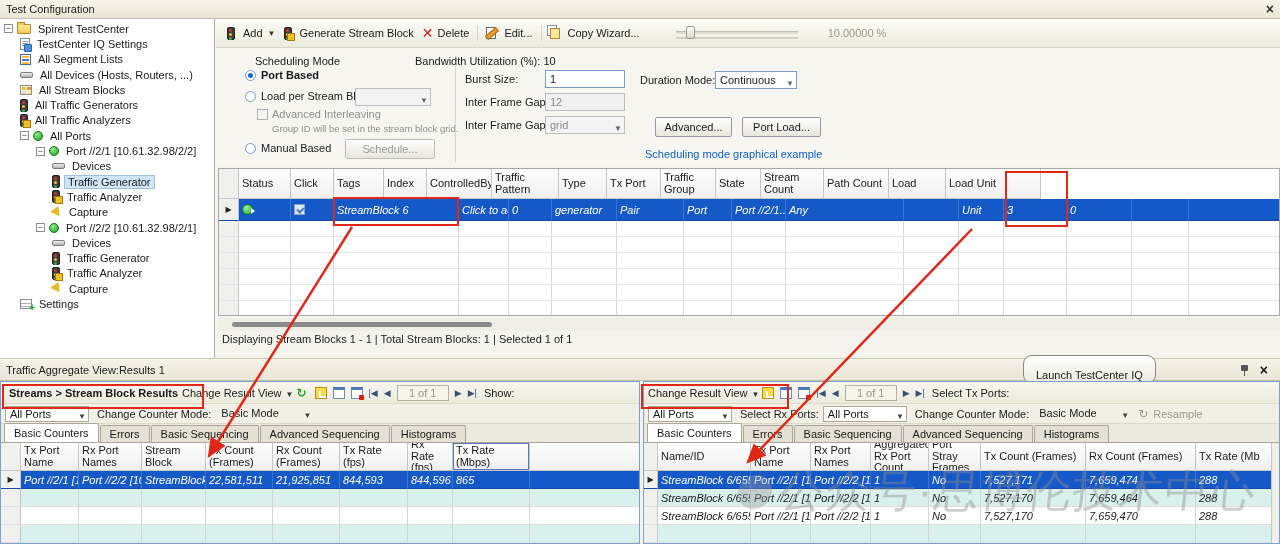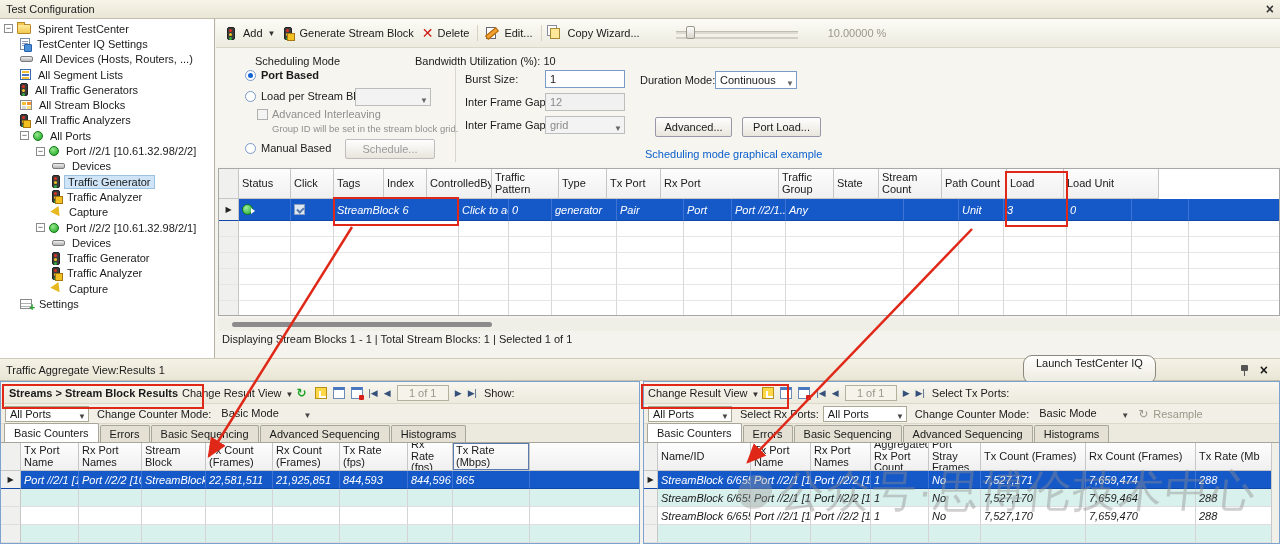--- a/index.html
+++ b/index.html
@@ -92,21 +92,21 @@
   .i-status{width:11px;height:11px;border-radius:50%;background:radial-gradient(circle at 35% 30%,#9cf09c,#1fa52f);border:1px solid #0e7a1a;position:relative}
   .i-status:after{content:"";position:absolute;right:-3px;top:3px;border-left:4px solid #fff;border-top:3px solid transparent;border-bottom:3px solid transparent}
   .cbx{width:11px;height:11px;background:#dde7f4;border:1px solid #8aa0c0;position:relative}
   .cbx:after{content:"";position:absolute;left:2px;top:2px;width:5px;height:3px;border-left:2px solid #5578aa;border-bottom:2px solid #5578aa;transform:rotate(-45deg)}
   #grid-hscroll{position:absolute;left:218px;top:318px;width:1062px;height:13px;background:#efeee7}
   #grid-hscroll .hthumb{position:absolute;left:14px;top:4px;width:260px;height:5px;background:#8c8c8c;border-radius:3px}
   #grid-status{position:absolute;left:222px;top:333px;width:1000px;height:16px;color:#222}
 
   
   #res-titlebar{position:absolute;left:0;top:358px;width:1280px;height:23px;background:linear-gradient(#f5f2e6,#e9e6d6);border-top:1px solid #cdcaba;border-bottom:1px solid #c2bfae;display:flex;align-items:center;padding:0 6px}
-  .launch{margin-left:auto;height:29px;line-height:15px;padding:0 12px;border:1px solid #8a887c;border-radius:9px;background:linear-gradient(#fefefe,#eceadd)}
+  .launch{margin-left:auto;height:29px;line-height:15px;padding:12px 12px;border:1px solid #8a887c;border-radius:9px;background:linear-gradient(#fefefe,#eceadd)}
   .pin{width:10px;height:12px;position:relative;margin:0 10px 0 84px}
   .pin:before{content:"";position:absolute;left:1px;top:1px;width:7px;height:6px;background:#555;border-radius:1px}
   .pin:after{content:"";position:absolute;left:4px;top:7px;width:1px;height:5px;background:#555}
 
   .rpanel{position:absolute;top:381px;height:163px;background:#fff;border:1px solid #7da2ce;overflow:hidden}
   #left-panel{left:0;width:640px}
   #right-panel{left:643px;width:637px}
   .rtool{height:22px;background:linear-gradient(#f8f6ee,#eceadd);display:flex;align-items:center;padding:0 4px;border-bottom:1px solid #ddd9ca;white-space:nowrap}
   .rtool2{height:20px;background:#f1efe6;display:flex;align-items:center;padding:0 4px;border-bottom:1px solid #ddd9ca;white-space:nowrap}
   .crumb{font-weight:bold;padding:2px 4px}
@@ -154,34 +154,34 @@
       <div class="tree-row" style="padding-left: 4px;">
         <span class="expander">−</span>
         <span class="ico i-folder"></span>
         <span class="lbl">Spirent TestCenter</span>
       </div>
       <div class="tree-row" style="padding-left: 20px;">
         <span class="ico i-iq"></span>
         <span class="lbl">TestCenter IQ Settings</span>
       </div>
       <div class="tree-row" style="padding-left: 20px;">
+        <span class="ico i-segments"></span>
+        <span class="lbl">All Segment Lists</span>
+      </div>
+      <div class="tree-row" style="padding-left: 20px;">
         <span class="ico i-devices"></span>
         <span class="lbl">All Devices (Hosts, Routers, ...)</span>
       </div>
       <div class="tree-row" style="padding-left: 20px;">
-        <span class="ico i-segments"></span>
-        <span class="lbl">All Segment Lists</span>
+        <span class="ico i-streams"></span>
+        <span class="lbl">All Stream Blocks</span>
       </div>
       <div class="tree-row" style="padding-left: 20px;">
         <span class="ico i-traffic"></span>
         <span class="lbl">All Traffic Generators</span>
-      </div>
-      <div class="tree-row" style="padding-left: 20px;">
-        <span class="ico i-streams"></span>
-        <span class="lbl">All Stream Blocks</span>
       </div>
       <div class="tree-row" style="padding-left: 20px;">
         <span class="ico i-analyzer"></span>
         <span class="lbl">All Traffic Analyzers</span>
       </div>
       <div class="tree-row" style="padding-left: 20px;">
         <span class="expander">−</span>
         <span class="ico i-port"></span>
         <span class="lbl">All Ports</span>
       </div>
@@ -306,21 +306,20 @@
       <div class="g-row g-h">
         <div class="c ind" style="width: 20px; flex: 0 0 20px;"></div>
         <div class="c" style="width: 52px; flex: 0 0 52px;">Status</div>
         <div class="c" style="width: 43px; flex: 0 0 43px;">Click</div>
         <div class="c" style="width: 50px; flex: 0 0 50px;">Tags</div>
         <div class="c" style="width: 43px; flex: 0 0 43px;">Index</div>
         <div class="c" style="width: 65px; flex: 0 0 65px;">ControlledBy</div>
         <div class="c" style="width: 67px; flex: 0 0 67px;">Traffic Pattern</div>
         <div class="c" style="width: 48px; flex: 0 0 48px;">Type</div>
         <div class="c" style="width: 54px; flex: 0 0 54px;">Tx Port</div>
-        <div class="c" style="width: 118px; flex: 0 0 118px;">Rx Port</div>
         <div class="c" style="width: 55px; flex: 0 0 55px;">Traffic Group</div>
         <div class="c" style="width: 45px; flex: 0 0 45px;">State</div>
         <div class="c" style="width: 63px; flex: 0 0 63px;">Stream Count</div>
         <div class="c" style="width: 65px; flex: 0 0 65px;">Path Count</div>
         <div class="c" style="width: 57px; flex: 0 0 57px;">Load</div>
         <div class="c" style="width: 95px; flex: 0 0 95px;">Load Unit</div>
       </div>
       <div class="g-row g-r sel">
         <div class="c ind" style="width: 20px; flex: 0 0 20px; justify-content: center;">
           <span class="rowmark">▶</span>

